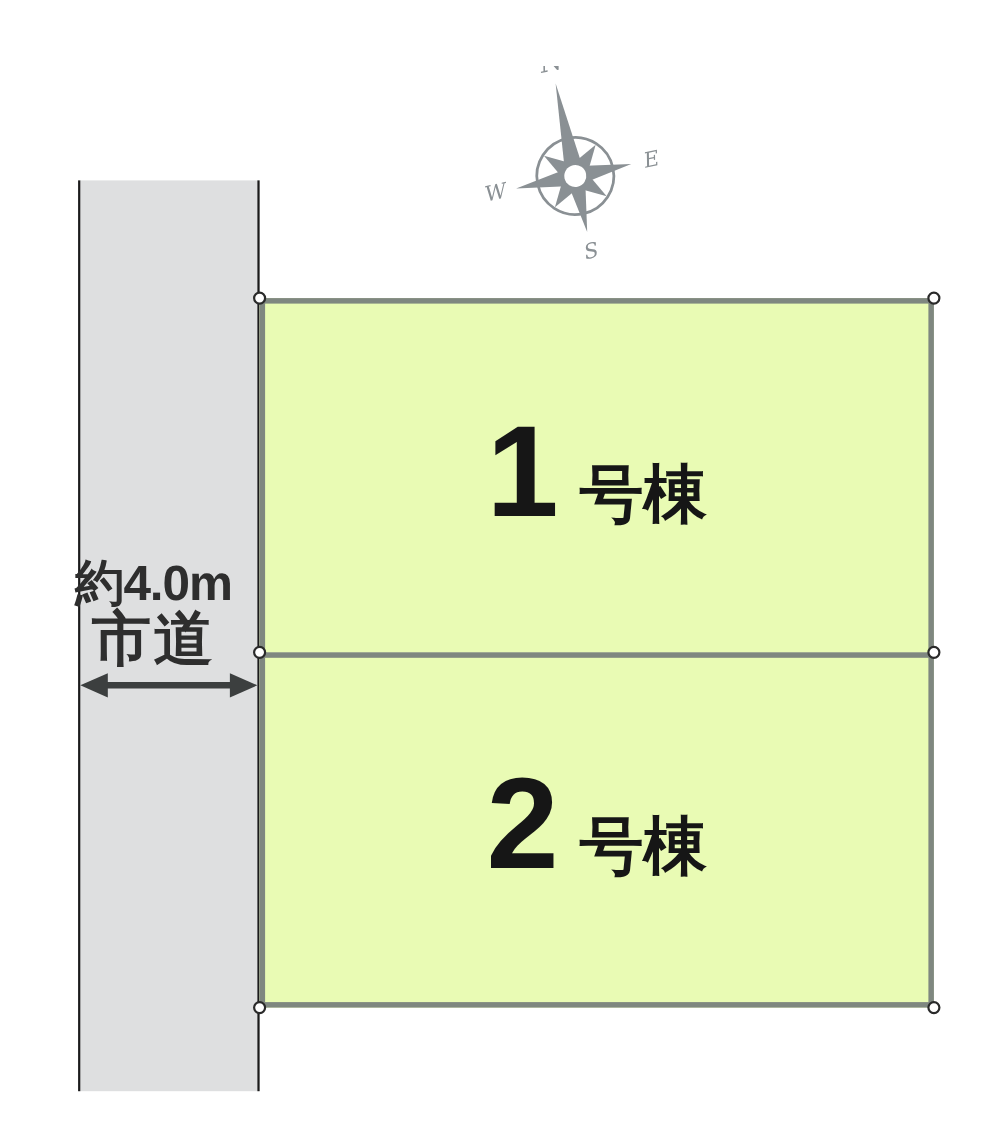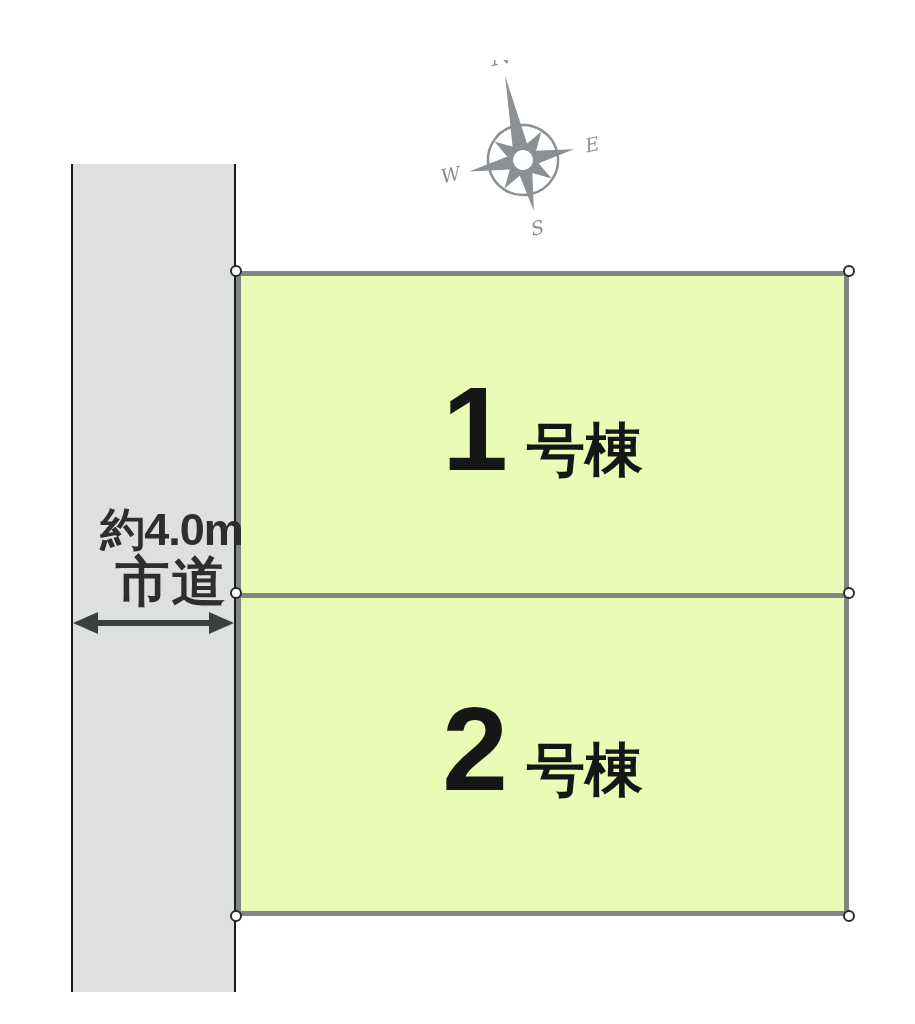--- a/index.html
+++ b/index.html
@@ -65,21 +65,21 @@
     box-sizing: border-box;
     background: #ffffff;
     border: 2px solid #2a2a2a;
     border-radius: 50%;
     transform: translate(-50%, -50%);
   }
 
   
   .road-annotation {
     position: absolute;
-    left: 89px; top: 506px;
+    left: 57px; top: 506px;
     width: 165px;
     text-align: center;
     color: #2e2e2e;
     font-weight: bold;
     line-height: 1.05;
   }
   .road-width-text { font-size: 45px; letter-spacing: -1px; }
   .road-name-text  { font-size: 54px; letter-spacing: 2px; }
 
   .arrow-wrap {

